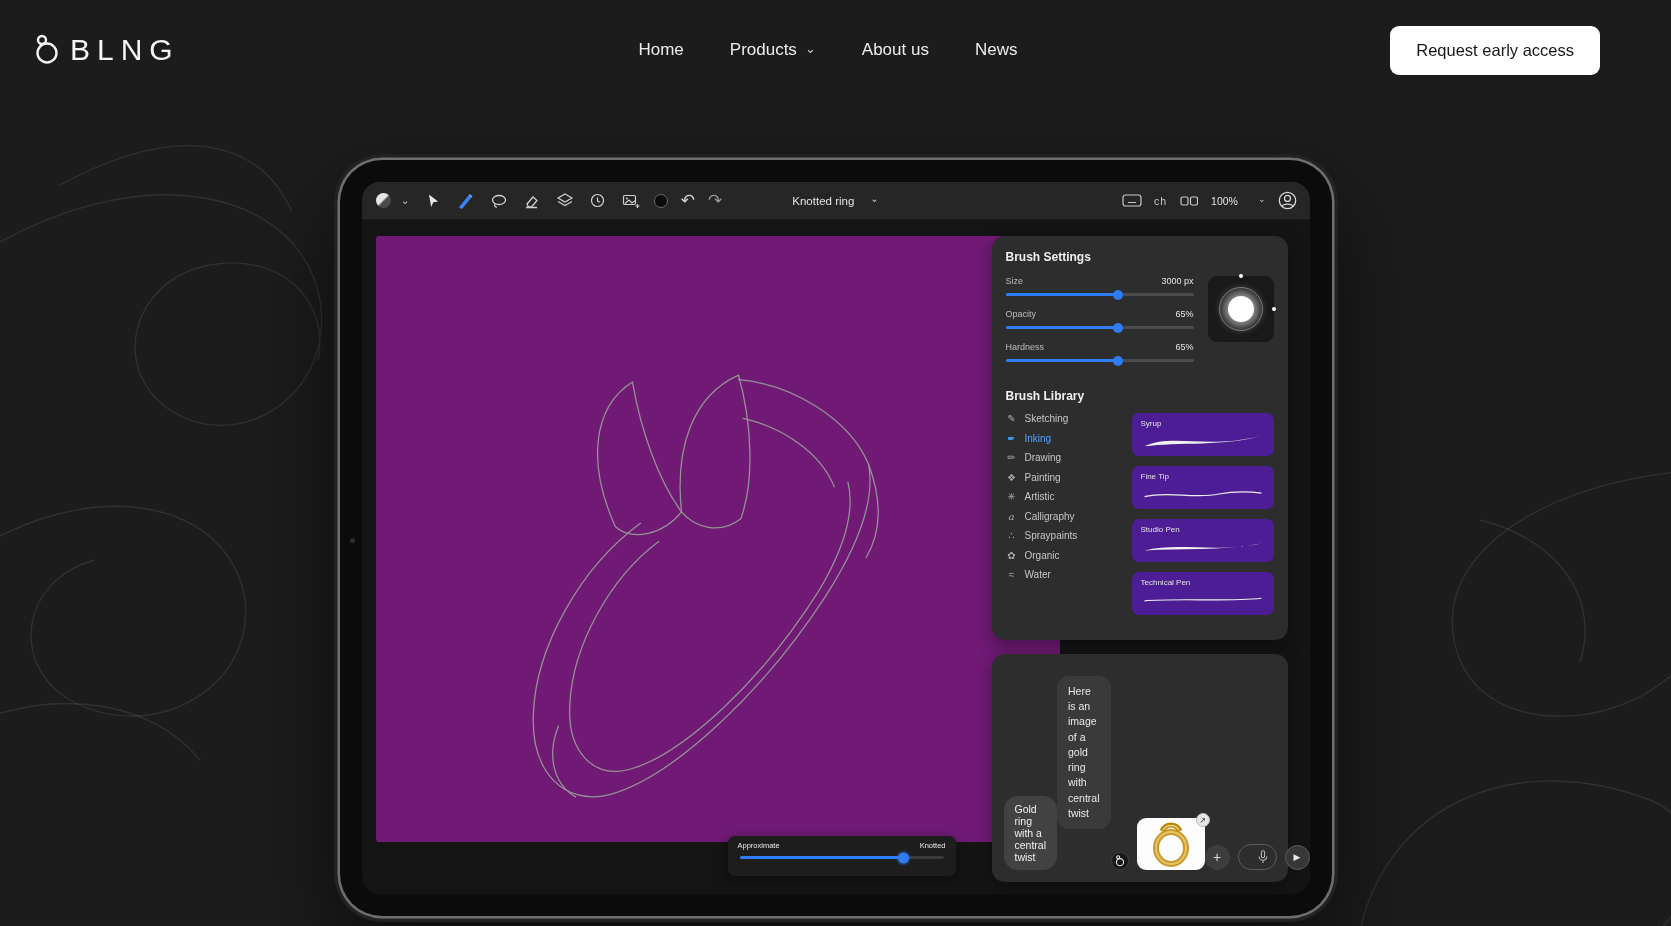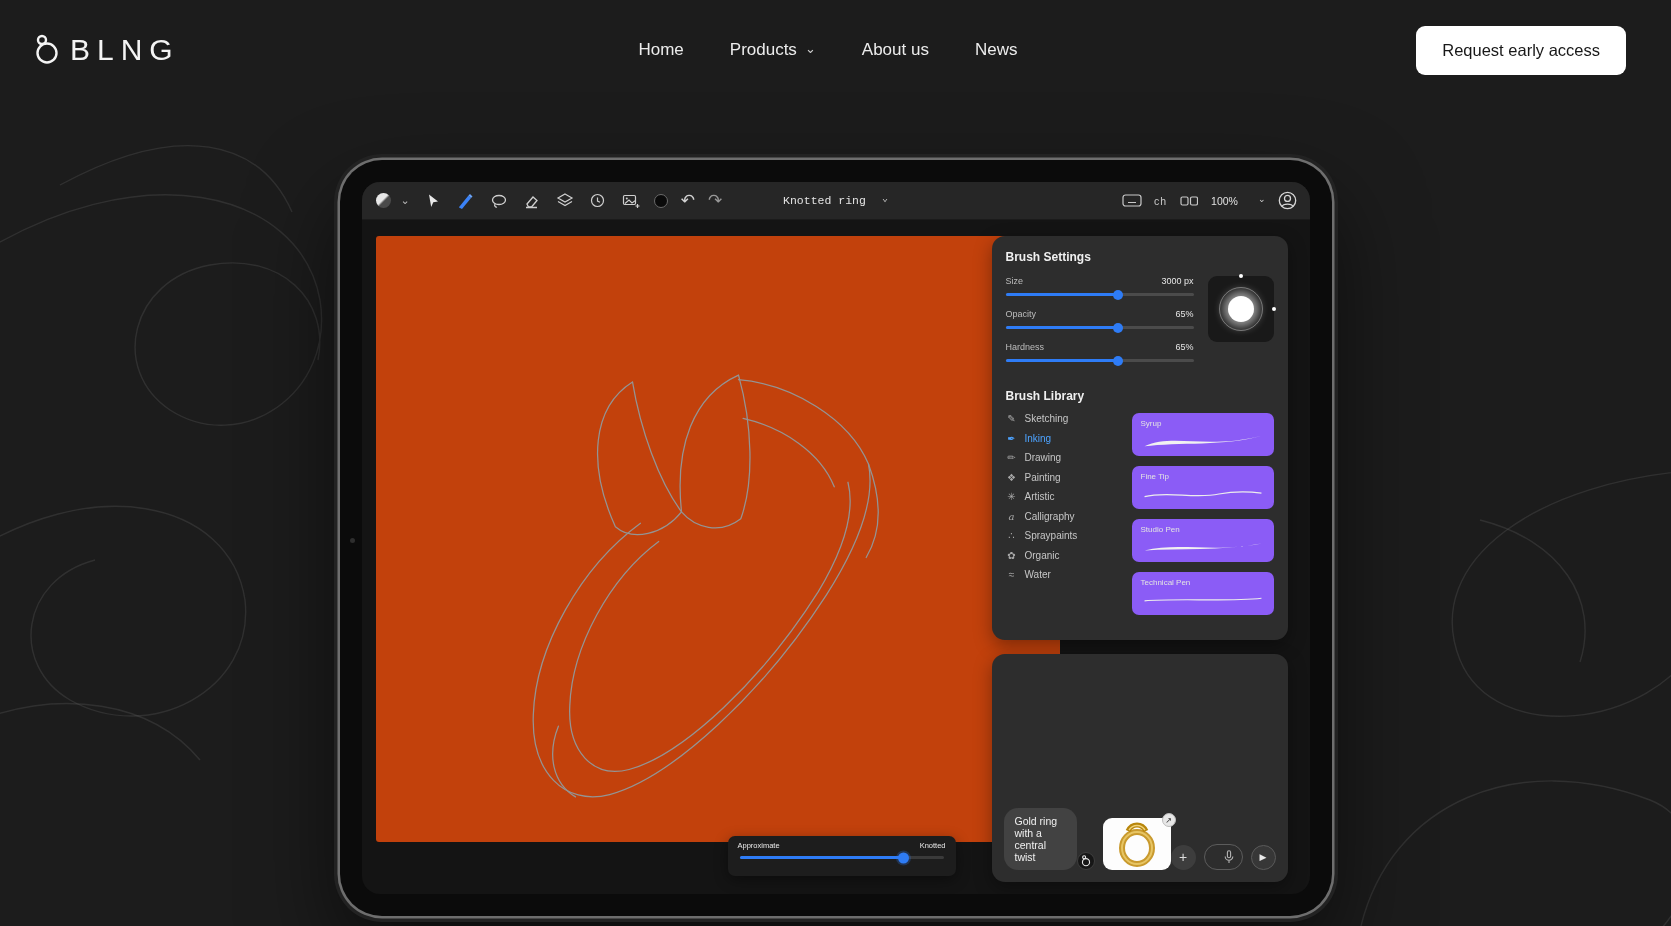--- a/index.html
+++ b/index.html
@@ -4,21 +4,21 @@
 <style>
   * { margin:0; padding:0; box-sizing:border-box; }
   html,body { background:#161616; }
   body { font-family:"Liberation Sans", sans-serif; }
   #stage { position:relative; width:1671px; height:926px; background:#1c1c1c; overflow:hidden; margin:0 auto; }
 
   
   .bg-decor { position:absolute; inset:0; width:100%; height:100%; }
 
   
-  .header { position:absolute; top:0; left:0; right:0; height:100px; display:flex; align-items:center; padding:0 45px 0 34px; z-index:5;gap:36px; }
+  .header { position:absolute; top:0; left:0; right:0; height:100px; display:flex; align-items:center; padding:0 71px 0 34px; z-index:5;gap:36px; }
   .logo { display:flex; align-items:center; gap:10px; cursor:pointer; }
   .logo-text { color:#f4f4f4; font-size:30px; letter-spacing:7px; font-weight:400; }
   .nav { position:absolute; left:50%; top:0; height:100px; transform:translateX(-52%); display:flex; align-items:center; gap:46px; }
   .nav-item { color:#ececec; font-size:17px; cursor:pointer; display:flex; align-items:center; gap:8px; }
   .nav-chev { font-size:13px; color:#cfcfcf; position:relative; top:-2px; }
   .cta-btn { margin-left:auto; background:#ffffff; color:#181818; font-size:16.5px; padding:15px 26px; border:none; border-radius:9px; cursor:pointer; font-family:"Liberation Sans",sans-serif; }
 
   
   .tablet { position:absolute; left:50%; transform:translateX(-50%); top:160px; width:992px; height:756px;
             background:#0b0b0b; border-radius:42px; box-shadow:0 0 0 2.5px #6e6e6e, 0 0 0 6px #222, 0 40px 90px rgba(0,0,0,.6); z-index:4; }
@@ -28,28 +28,28 @@
   
   .toolbar { position:relative; height:38px; background:#262626; display:flex; align-items:center; padding:0 12px; border-bottom:1px solid #1b1b1b; }
   .tool-group { display:flex; align-items:center; gap:13px; }
   .tool { display:flex; align-items:center; justify-content:center; width:20px; height:20px; cursor:pointer; }
   .tool svg { display:block; }
   .sphere { width:15px; height:15px; border-radius:50%; background:linear-gradient(135deg,#e8e8e8 0 45%,#4a4a4a 55% 100%); }
   .chev-sm { color:#b9b9b9; font-size:11px; margin-left:-6px; cursor:pointer; }
   .swatch { width:14px; height:14px; border-radius:50%; background:#0a0a0a; border:1.5px solid #6a6a6a; cursor:pointer; }
   .undo-redo { font-size:17px; color:#d3d3d3; cursor:pointer; line-height:1; }
   .redo-dim { color:#989898; }
-  .doc-title { position:absolute; left:50%; transform:translateX(-50%); display:flex; align-items:flex-start; gap:16px; color:#e2e2e2; font-size:11.5px; cursor:pointer;font-family:Liberation Mono, monospace; }
+  .doc-title { position:absolute; left:50%; transform:translateX(-50%); display:flex; align-items:flex-start; gap:16px; color:#e2e2e2; font-size:11.5px; cursor:pointer; }
   .tb-right { margin-left:auto; display:flex; align-items:center; gap:12px; }
   .font-ic { color:#c9c9c9; font-size:10.5px; letter-spacing:1px; cursor:pointer; }
   .zoom { display:flex; align-items:center; gap:20px; color:#e0e0e0; font-size:10.5px; cursor:pointer; }
 
   
   .content { position:relative; height:636px; }
-  .canvas { position:absolute; left:14px; top:16px; width:684px; height:606px; background:#c2410c; border-radius:3px; cursor:crosshair; }
+  .canvas { position:absolute; left:14px; top:16px; width:684px; height:606px; background:#701a75; border-radius:3px; cursor:crosshair; }
   .canvas svg { position:absolute; inset:0; }
 
   
   .precision { position:absolute; left:352px; top:600px; width:228px; height:40px; background:#1d1d1d; border-radius:7px; padding:5px 10px 0; box-shadow:0 4px 14px rgba(0,0,0,.4); }
   .prec-labels { display:flex; justify-content:space-between; color:#e8e8e8; font-size:7.5px; margin-bottom:6px; }
   .prec-track { position:relative; height:3px; border-radius:2px; background:#3a3a3a; margin:0 2px; cursor:pointer; }
   .prec-fill { position:absolute; left:0; top:0; bottom:0; background:#2e7cf6; border-radius:2px; }
   .prec-knob { position:absolute; top:50%; width:11px; height:11px; margin-left:-5px; transform:translateY(-50%); border-radius:50%; background:#2e7cf6; box-shadow:0 0 0 2px rgba(46,124,246,.25); cursor:grab; }
 
   
@@ -77,21 +77,21 @@
   .bp-dot.r { right:-2px; top:50%; transform:translateY(-50%); }
 
   .lib-title { margin:14px 0 10px; }
   .lib-row { display:flex; gap:10px; }
   .cat-col { width:116px; flex:none; }
   .cat { display:flex; align-items:center; gap:7px; color:#c6c6c6; font-size:10px; margin-bottom:8.5px; cursor:pointer; }
   .cat-ic { width:12px; text-align:center; font-size:10px; color:#a9a9a9; flex:none; }
   .cat.selected, .cat.selected .cat-ic { color:#4da3ff; }
   .cal-glyph { font-family:"DejaVu Serif",serif; font-style:italic; }
   .brush-col { flex:1; }
-  .brush-card { background:#8b5cf6; border-radius:7px; padding:6px 9px 4px; margin-bottom:10px; cursor:pointer; }
+  .brush-card { background:#4c1d95; border-radius:7px; padding:6px 9px 4px; margin-bottom:10px; cursor:pointer; }
   .brush-name { color:#e3e3e3; font-size:8px; margin-bottom:2px; }
   .stroke-svg { width:100%; height:22px; display:block; }
 
   
   .bubble-user { align-self:flex-end; background:#424242; color:#f0f0f0; font-size:10.5px; padding:7px 11px; border-radius:14px; }
   .bubble-ai { align-self:flex-start; background:#3a3a3a; color:#e9e9e9; font-size:10.5px; line-height:1.45; padding:8px 11px; border-radius:12px; max-width:170px; margin-top:10px; }
   .chat-media { display:flex; align-items:flex-end; gap:8px; margin-top:8px; }
   .mini-avatar { width:18px; height:18px; border-radius:50%; background:#161616; border:1px solid #3e3e3e; display:flex; align-items:center; justify-content:center; flex:none; }
   .ring-thumb { position:relative; width:68px; height:52px; background:#fdfdfd; border-radius:9px; cursor:pointer; overflow:visible; }
   .expand-btn { position:absolute; right:-5px; top:-5px; width:14px; height:14px; border-radius:50%; background:#e7e7e7; color:#333; font-size:8px; display:flex; align-items:center; justify-content:center; cursor:pointer; border:1px solid #bbb; }
@@ -372,20 +372,21 @@
                 <svg class="stroke-svg" viewBox="0 0 140 24">
                     <path d="M4 13 C40 10 100 14 136 10" fill="none" stroke="#ededed" stroke-width="1.2"></path>
                   </svg>
               </div>
             </div>
           </div>
         </div>
 
         <div class="panel panel-chat">
           <div class="bubble-user">Gold ring with a central twist</div>
+          <div class="bubble-ai">Here is an image of a gold ring with central twist</div>
           <div class="chat-media">
             <span class="mini-avatar">
               <svg width="10" height="12" viewBox="0 0 26 32">
                 <circle cx="13" cy="19" r="9.5" fill="none" stroke="#e8e8e8" stroke-width="3"></circle>
                 <circle cx="8" cy="6" r="4" fill="none" stroke="#e8e8e8" stroke-width="3"></circle>
               </svg>
             </span>
             <div class="ring-thumb">
               <svg width="68" height="52" viewBox="0 0 68 52">
                 <ellipse cx="34" cy="30" rx="15" ry="16" fill="none" stroke="#c99a2e" stroke-width="6"></ellipse>

